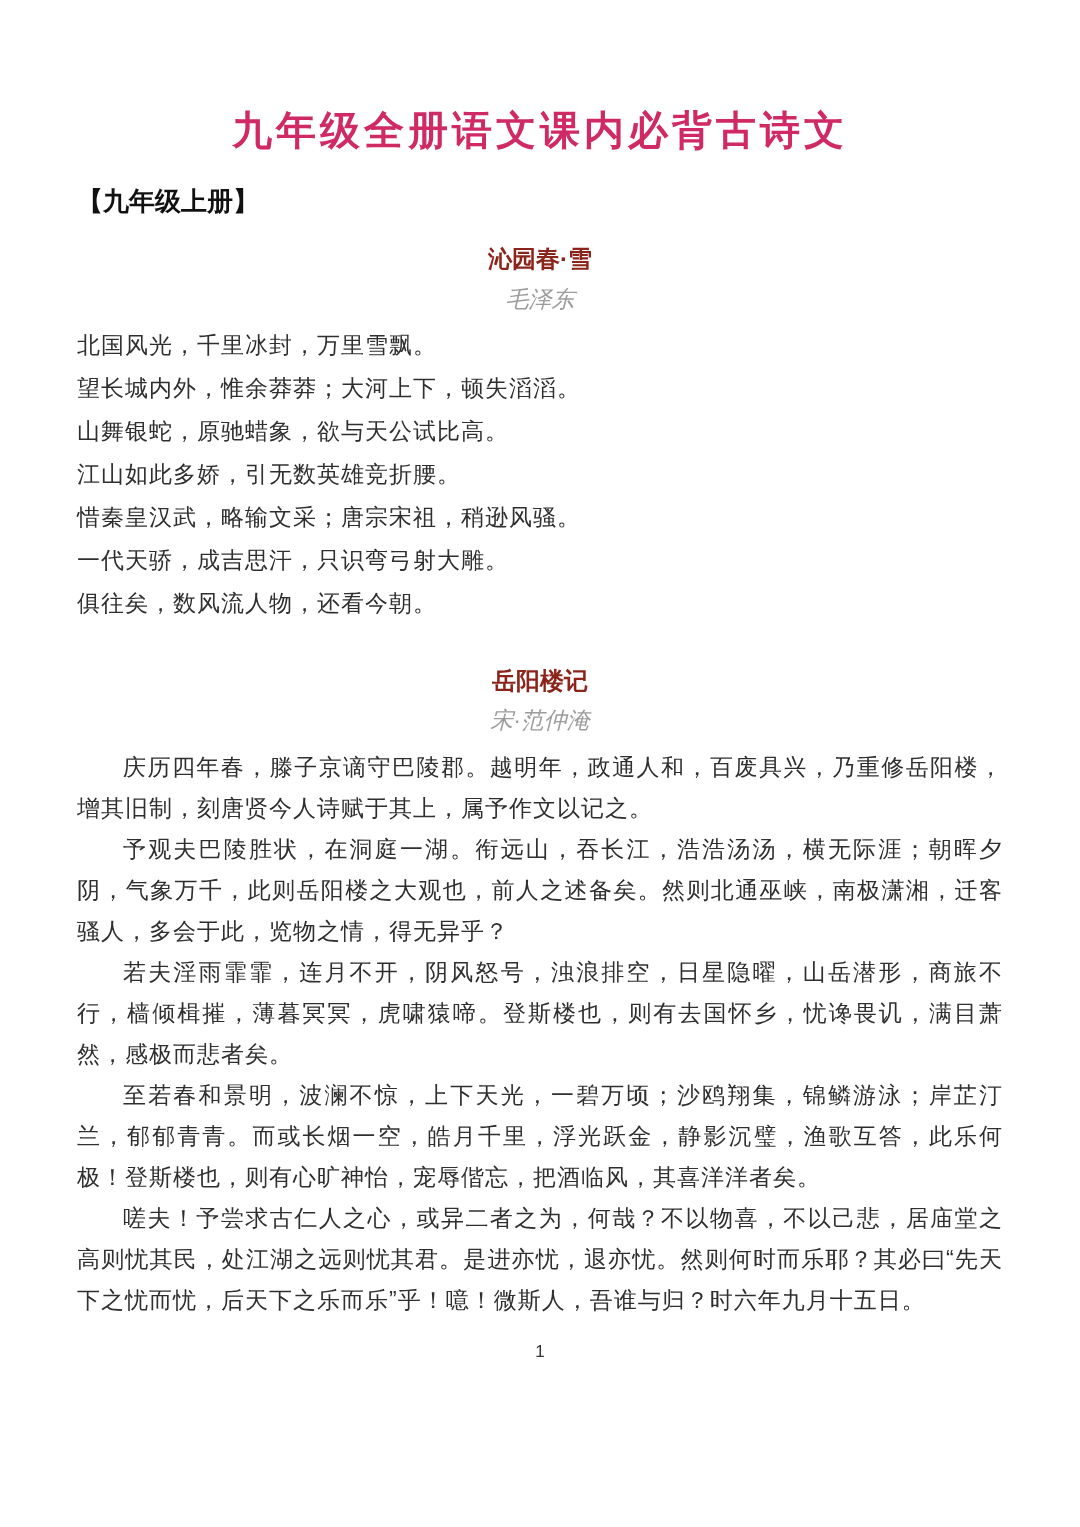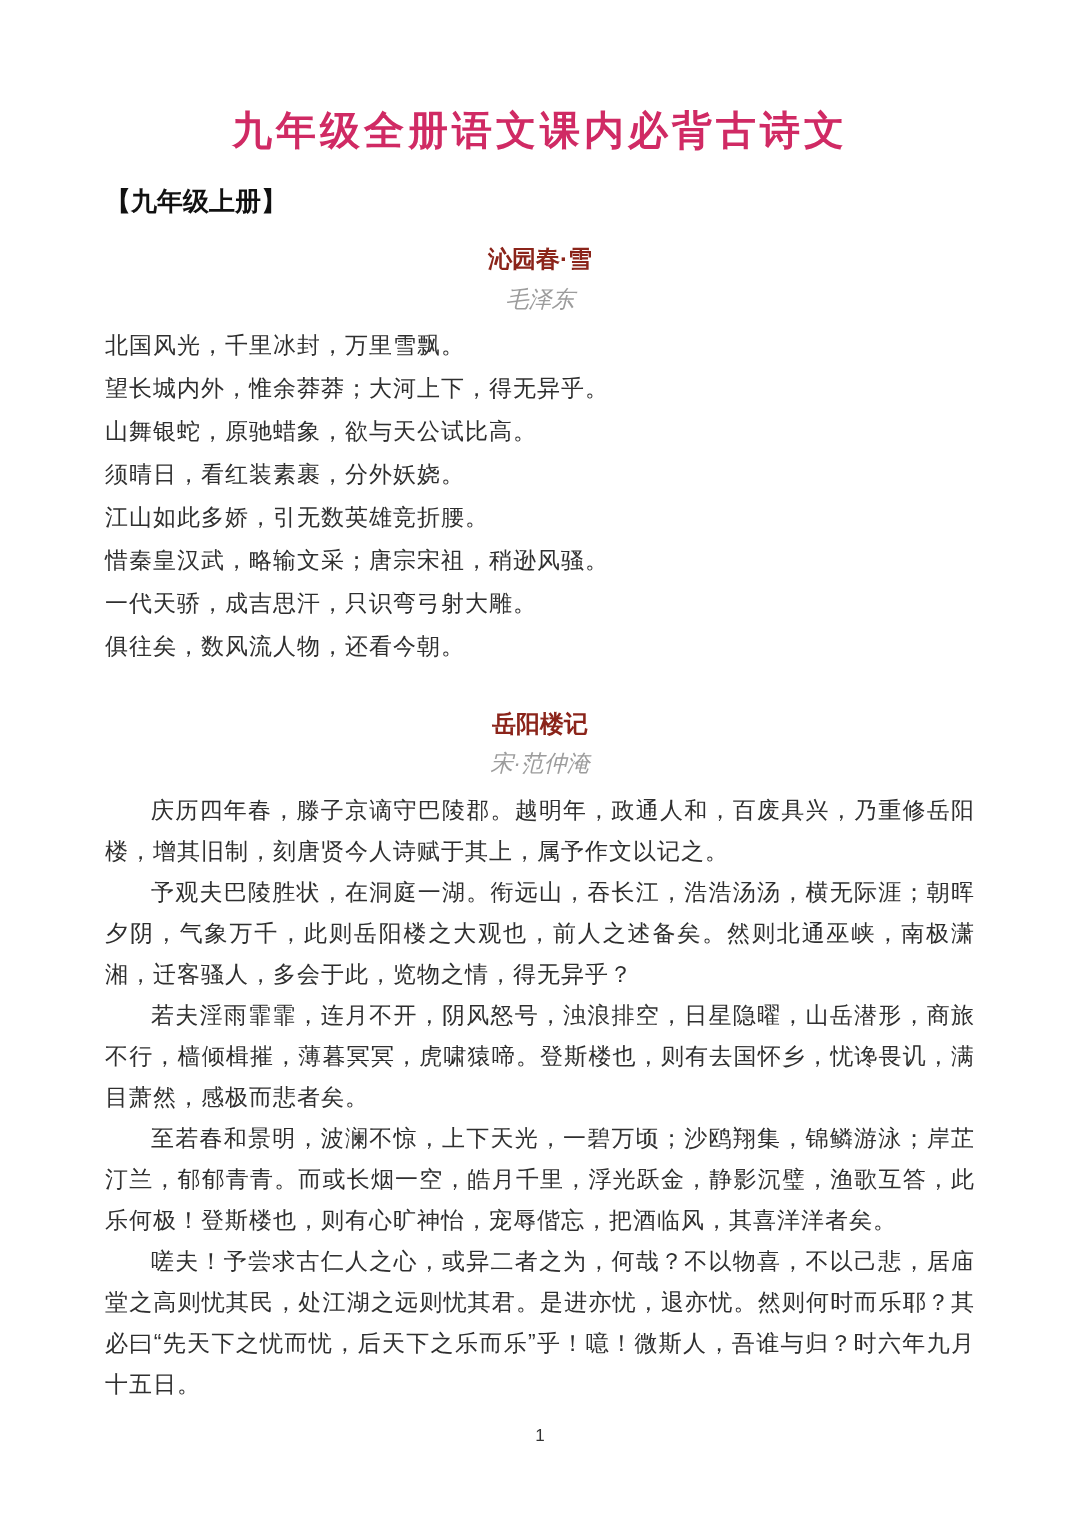--- a/index.html
+++ b/index.html
@@ -5,21 +5,21 @@
   * { margin: 0; padding: 0; box-sizing: border-box; }
   html, body { background: #ffffff; }
   body { width: 1080px; height: 1527px; overflow: hidden; }
   .page {
     position: relative;
     width: 1080px; height: 1527px;
     background: #ffffff;
     font-family: "Liberation Sans", "DejaVu Sans", sans-serif;
     color: #2f2f2f;
   }
-  .content { padding: 0 105px; }
+  .content { padding: 0 77px; }
 
   .main-title {
     margin-top: 106px;
     text-align: center;
     font-size: 40px;
     font-weight: 900;
     letter-spacing: 4px;
     color: #d02a64;
     line-height: 1.2;
   }
@@ -79,23 +79,22 @@
 
     <h1 class="main-title">九年级全册语文课内必背古诗文</h1>
 
     <div class="section-label">【九年级上册】</div>
 
     <h2 class="piece-title poem-title">沁园春·雪</h2>
     <div class="piece-author">毛泽东</div>
 
     <div class="poem-lines">
       <div class="poem-line">北国风光，千里冰封，万里雪飘。</div>
-      <div class="poem-line">望长城内外，惟余莽莽；大河上下，得无异乎。</div>
+      <div class="poem-line">望长城内外，惟余莽莽；大河上下，顿失滔滔。</div>
       <div class="poem-line">山舞银蛇，原驰蜡象，欲与天公试比高。</div>
-      <div class="poem-line">须晴日，看红装素裹，分外妖娆。</div>
       <div class="poem-line">江山如此多娇，引无数英雄竞折腰。</div>
       <div class="poem-line">惜秦皇汉武，略输文采；唐宗宋祖，稍逊风骚。</div>
       <div class="poem-line">一代天骄，成吉思汗，只识弯弓射大雕。</div>
       <div class="poem-line">俱往矣，数风流人物，还看今朝。</div>
     </div>
 
     <h2 class="piece-title prose-title">岳阳楼记</h2>
     <div class="piece-author">宋·范仲淹</div>
 
     <div class="prose-body">

